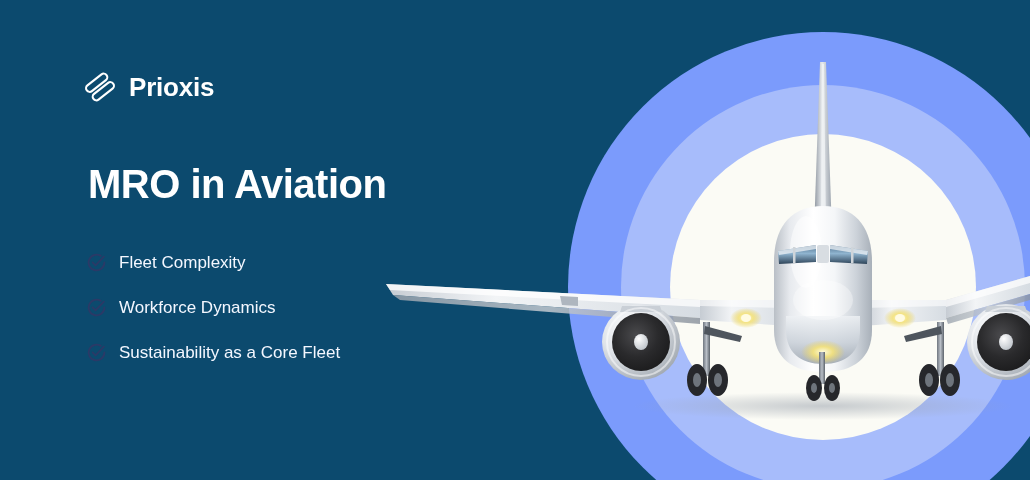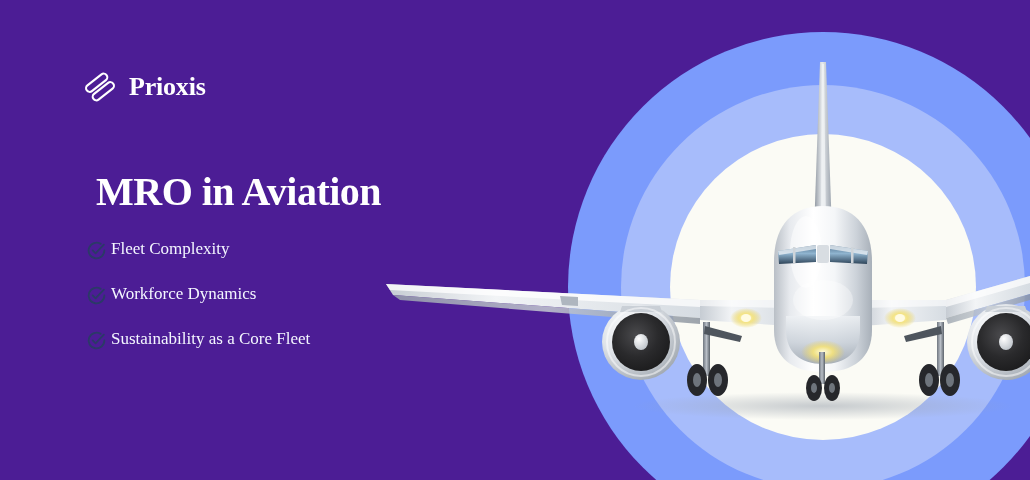--- a/index.html
+++ b/index.html
@@ -5,22 +5,22 @@
   html, body {
     margin: 0;
     padding: 0;
     background: #ffffff;
   }
   #banner {
     position: relative;
     width: 1030px;
     height: 480px;
     overflow: hidden;
-    background: #4c1d95;
-    font-family: Liberation Serif, serif;
+    background: #0c4a6e;
+    font-family: Liberation Sans, sans-serif;
     -webkit-font-smoothing: antialiased;
   }
 
   
   .rings {
     position: absolute;
     inset: 0;
     overflow: hidden;
   }
   .ring {
@@ -87,36 +87,36 @@
   .headline {
     position: absolute;
     top: 158px;
     left: 0;
     color: #ffffff;
     font-size: 40px;
     font-weight: bold;
     letter-spacing: -0.5px;
     line-height: 1.12;
     white-space: nowrap;
-    margin: 12px;
+    margin: 4px;
   }
 
   
   .bullets {
     position: absolute;
     top: 240px;
     left: 2px;
     list-style: none;
     margin: 0;
     padding: 0;
   }
   .bullet {
     display: flex;
-    align-items: flex-start;
-    gap: 4px;
+    align-items: center;
+    gap: 12px;
     height: 45px;
   }
   .check-icon {
     width: 21px;
     height: 21px;
     flex: 0 0 21px;
     display: block;
   }
   .bullet-label {
     color: #f4f7ff;

